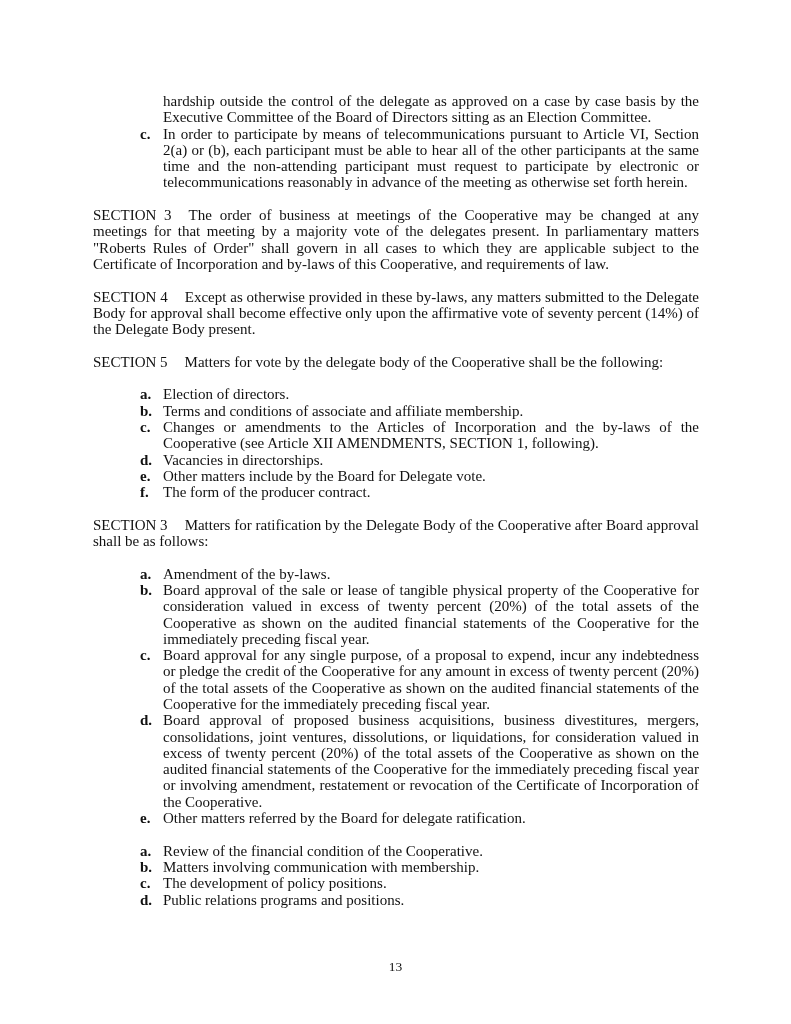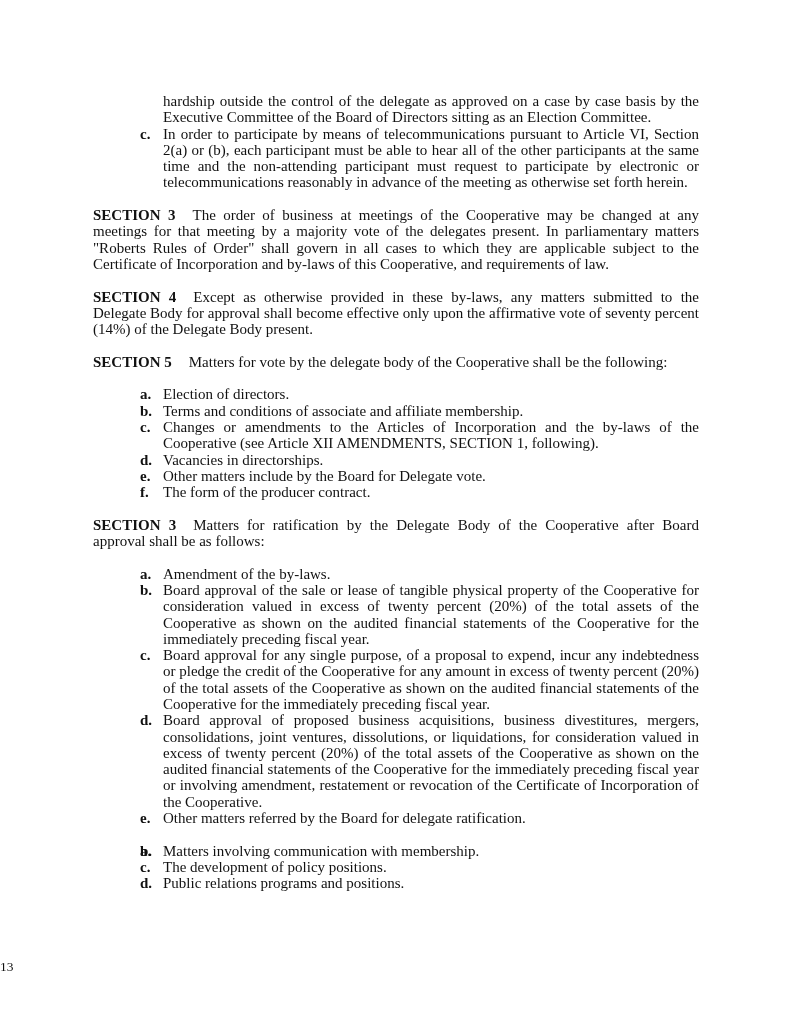--- a/index.html
+++ b/index.html
@@ -1,28 +1,28 @@
 <!DOCTYPE html>
 <html><head>
 <meta charset="utf-8">
 <style>
   html, body { margin: 0; padding: 0; background: #ffffff; }
   body { width: 791px; height: 1024px; position: relative; overflow: hidden;
          font-family: "Liberation Serif", "DejaVu Serif", serif; color: #111; }
   .page { position: absolute; left: 93px; top: 93px; width: 606px;
           font-size: 15px; line-height: 16.3px; }
   .para { text-align: justify; margin: 0 0 16.3px 0; }
-  .sec-label { font-weight: bold; }
+  .sec-label { font-weight: normal; }
   .sec-gap { display: inline-block; width: 17px; }
   ol.items { list-style: none; margin: 0 0 16.3px 0; padding: 0 0 0 70px; }
   ol.items li { position: relative; text-align: justify; }
   ol.items li .lbl { position: absolute; left: -23px; top: 0; font-weight: bold; }
   .hang-first { padding-left: 70px; text-align: justify; }
   .page-number { position: absolute; left: 0; width: 791px; top: 959px;
-                 font-size: 13.5px; }
+                 text-align: center; font-size: 13.5px; }
 </style>
 </head>
 <body>
 
 <div class="page">
 
   <div class="hang-first">hardship outside the control of the delegate as approved on a case by case basis by the Executive Committee of the Board of Directors sitting as an Election Committee.</div>
   <ol class="items">
     <li>
       <span class="lbl">c.</span>
@@ -55,20 +55,20 @@
   </p>
   <ol class="items">
     <li><span class="lbl">a.</span><span>Amendment of the by-laws.</span></li>
     <li><span class="lbl">b.</span><span>Board approval of the sale or lease of tangible physical property of the Cooperative for consideration valued in excess of twenty percent (20%) of the total assets of the Cooperative as shown on the audited financial statements of the Cooperative for the immediately preceding fiscal year.</span></li>
     <li><span class="lbl">c.</span><span>Board approval for any single purpose, of a proposal to expend, incur any indebtedness or pledge the credit of the Cooperative for any amount in excess of twenty percent (20%) of the total assets of the Cooperative as shown on the audited financial statements of the Cooperative for the immediately preceding fiscal year.</span></li>
     <li><span class="lbl">d.</span><span>Board approval of proposed business acquisitions, business divestitures, mergers, consolidations, joint ventures, dissolutions, or liquidations, for consideration valued in excess of twenty percent (20%) of the total assets of the Cooperative as shown on the audited financial statements of the Cooperative for the immediately preceding fiscal year or involving amendment, restatement or revocation of the Certificate of Incorporation of the Cooperative.</span></li>
     <li><span class="lbl">e.</span><span>Other matters referred by the Board for delegate ratification.</span></li>
   </ol>
 
   <ol class="items">
-    <li><span class="lbl">a.</span></li>
+    <li><span class="lbl">a.</span><span>Review of the financial condition of the Cooperative.</span></li>
     <li><span class="lbl">b.</span><span>Matters involving communication with membership.</span></li>
     <li><span class="lbl">c.</span><span>The development of policy positions.</span></li>
     <li><span class="lbl">d.</span><span>Public relations programs and positions.</span></li>
   </ol>
 </div>
 
 <div class="page-number">13</div>
 
 </body></html>

